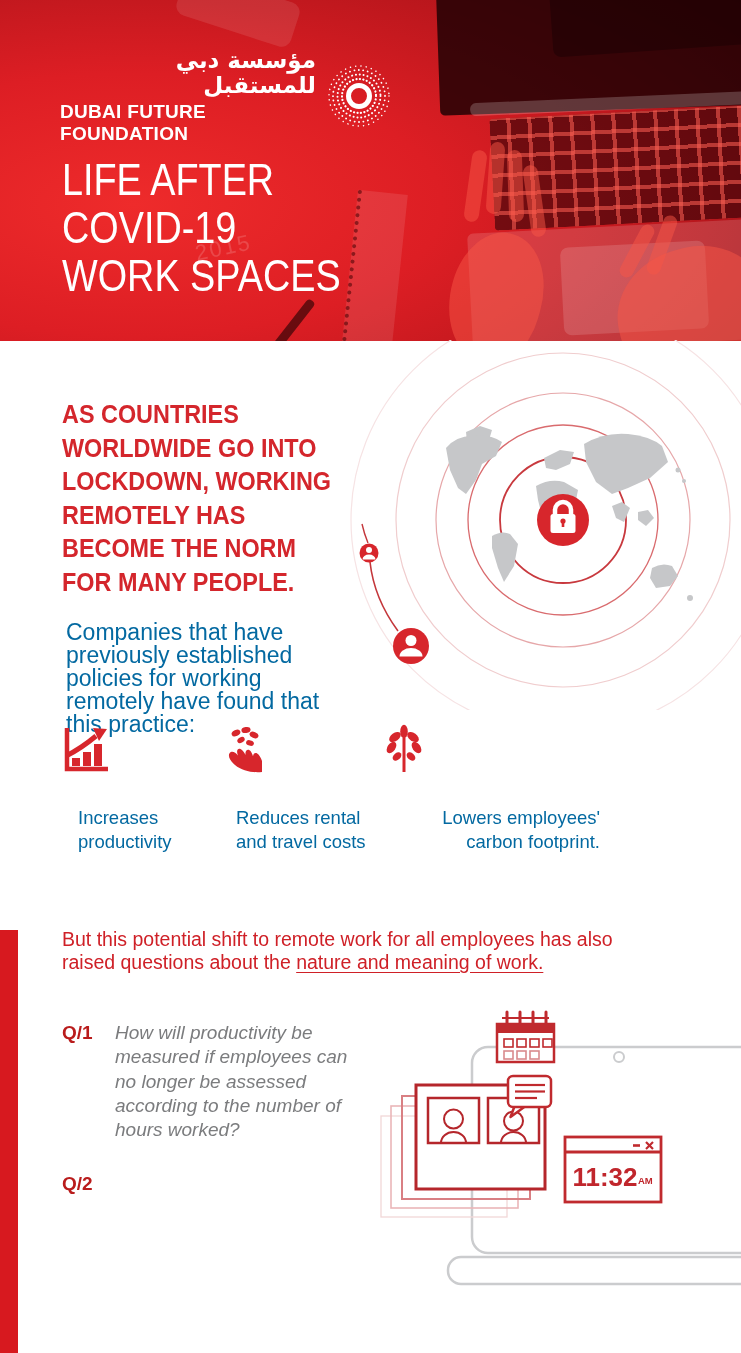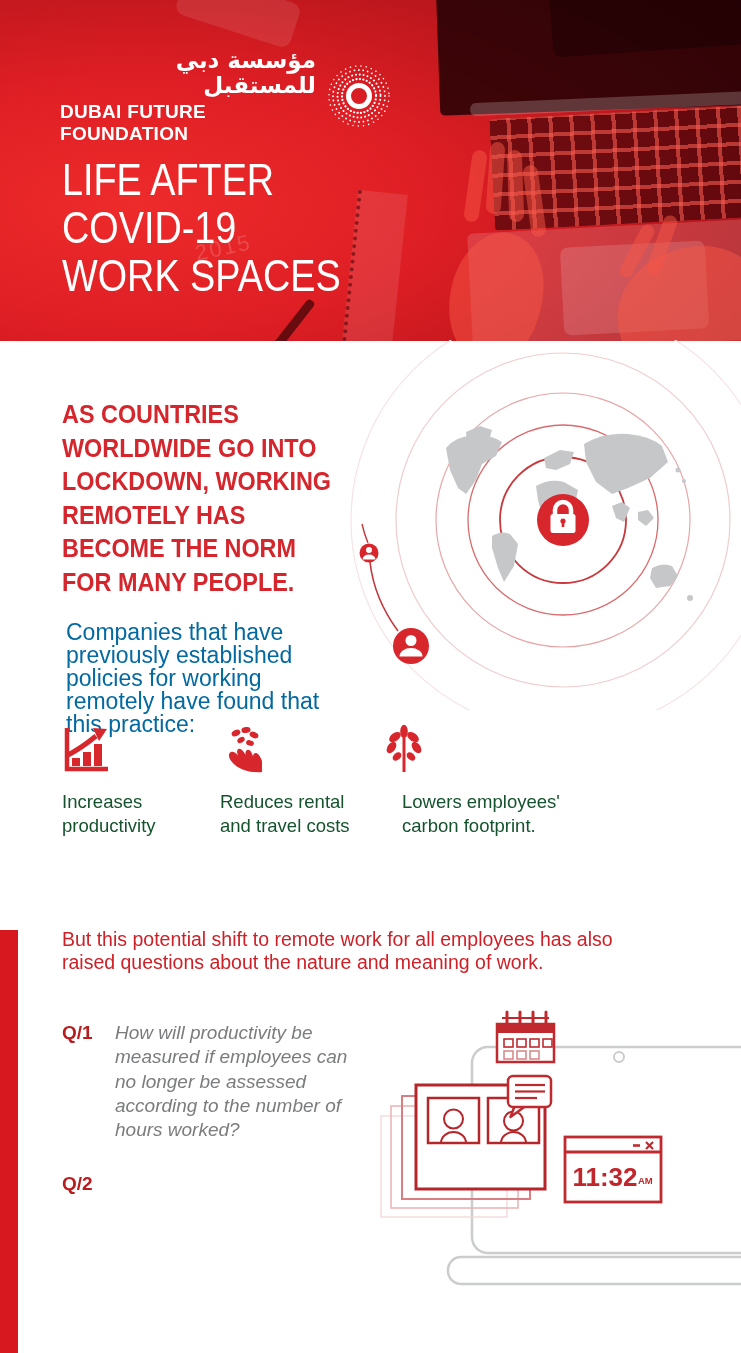--- a/index.html
+++ b/index.html
@@ -55,28 +55,28 @@
               letter-spacing:0;}
 
   
   .headline{position:absolute;left:62px;top:398px;margin:0;color:#d4262c;font-size:26px;
             font-weight:600;line-height:33.5px;transform:scaleX(.9);transform-origin:left top;}
   .intro-sub{position:absolute;left:62px;top:617px;margin:4px;width:278px;color:#0369a1;
              font-size:23px;line-height:23px;}
   .globe{position:absolute;left:330px;top:340px;}
   .benefit-icon{position:absolute;top:724px;}
   .bi-1{left:60px;} .bi-2{left:216px;} .bi-3{left:378px;}
-  .benefit-label{position:absolute;top:790px;margin:0;color:#14532d;font-size:18.5px;line-height:24px;}
-  .bl-1{left:62px;width:130px;} .bl-2{left:220px;width:160px;} .bl-3{left:402px;width:200px;}
+  .benefit-label{position:absolute;top:790px;margin:16px;color:#0369a1;font-size:18.5px;line-height:24px;}
+  .bl-1{left:62px;width:130px;} .bl-2{left:220px;width:160px;} .bl-3{left:384px;width:200px;text-align:right;}
 
   
   .red-bar{position:absolute;left:0;top:930px;width:18px;height:423px;background:#d7191f;}
   .shift-text{position:absolute;left:62px;top:928px;width:560px;margin:0;color:#cf2027;
               font-size:19.5px;font-weight:500;line-height:23px;}
-  .shift-text .ul{text-underline-offset:3px;}
+  .shift-text .ul{text-decoration:underline;text-underline-offset:3px;}
   .qa-label{position:absolute;color:#b91c1c;font-size:19px;font-weight:700;margin:0;}
   .qa-text{position:absolute;left:115px;width:242px;margin:0;color:#7b7c7e;font-size:19px;line-height:24.3px;}
   .q1-label{left:62px;top:1022px;} .q1-text{top:1021px;font-style:italic;}
   .q2-label{left:62px;top:1173px;} .q2-text{top:1172px;}
   .laptop-illo{position:absolute;left:380px;top:1000px;}
 </style>
 </head>
 <body>
 
 <div class="page">

